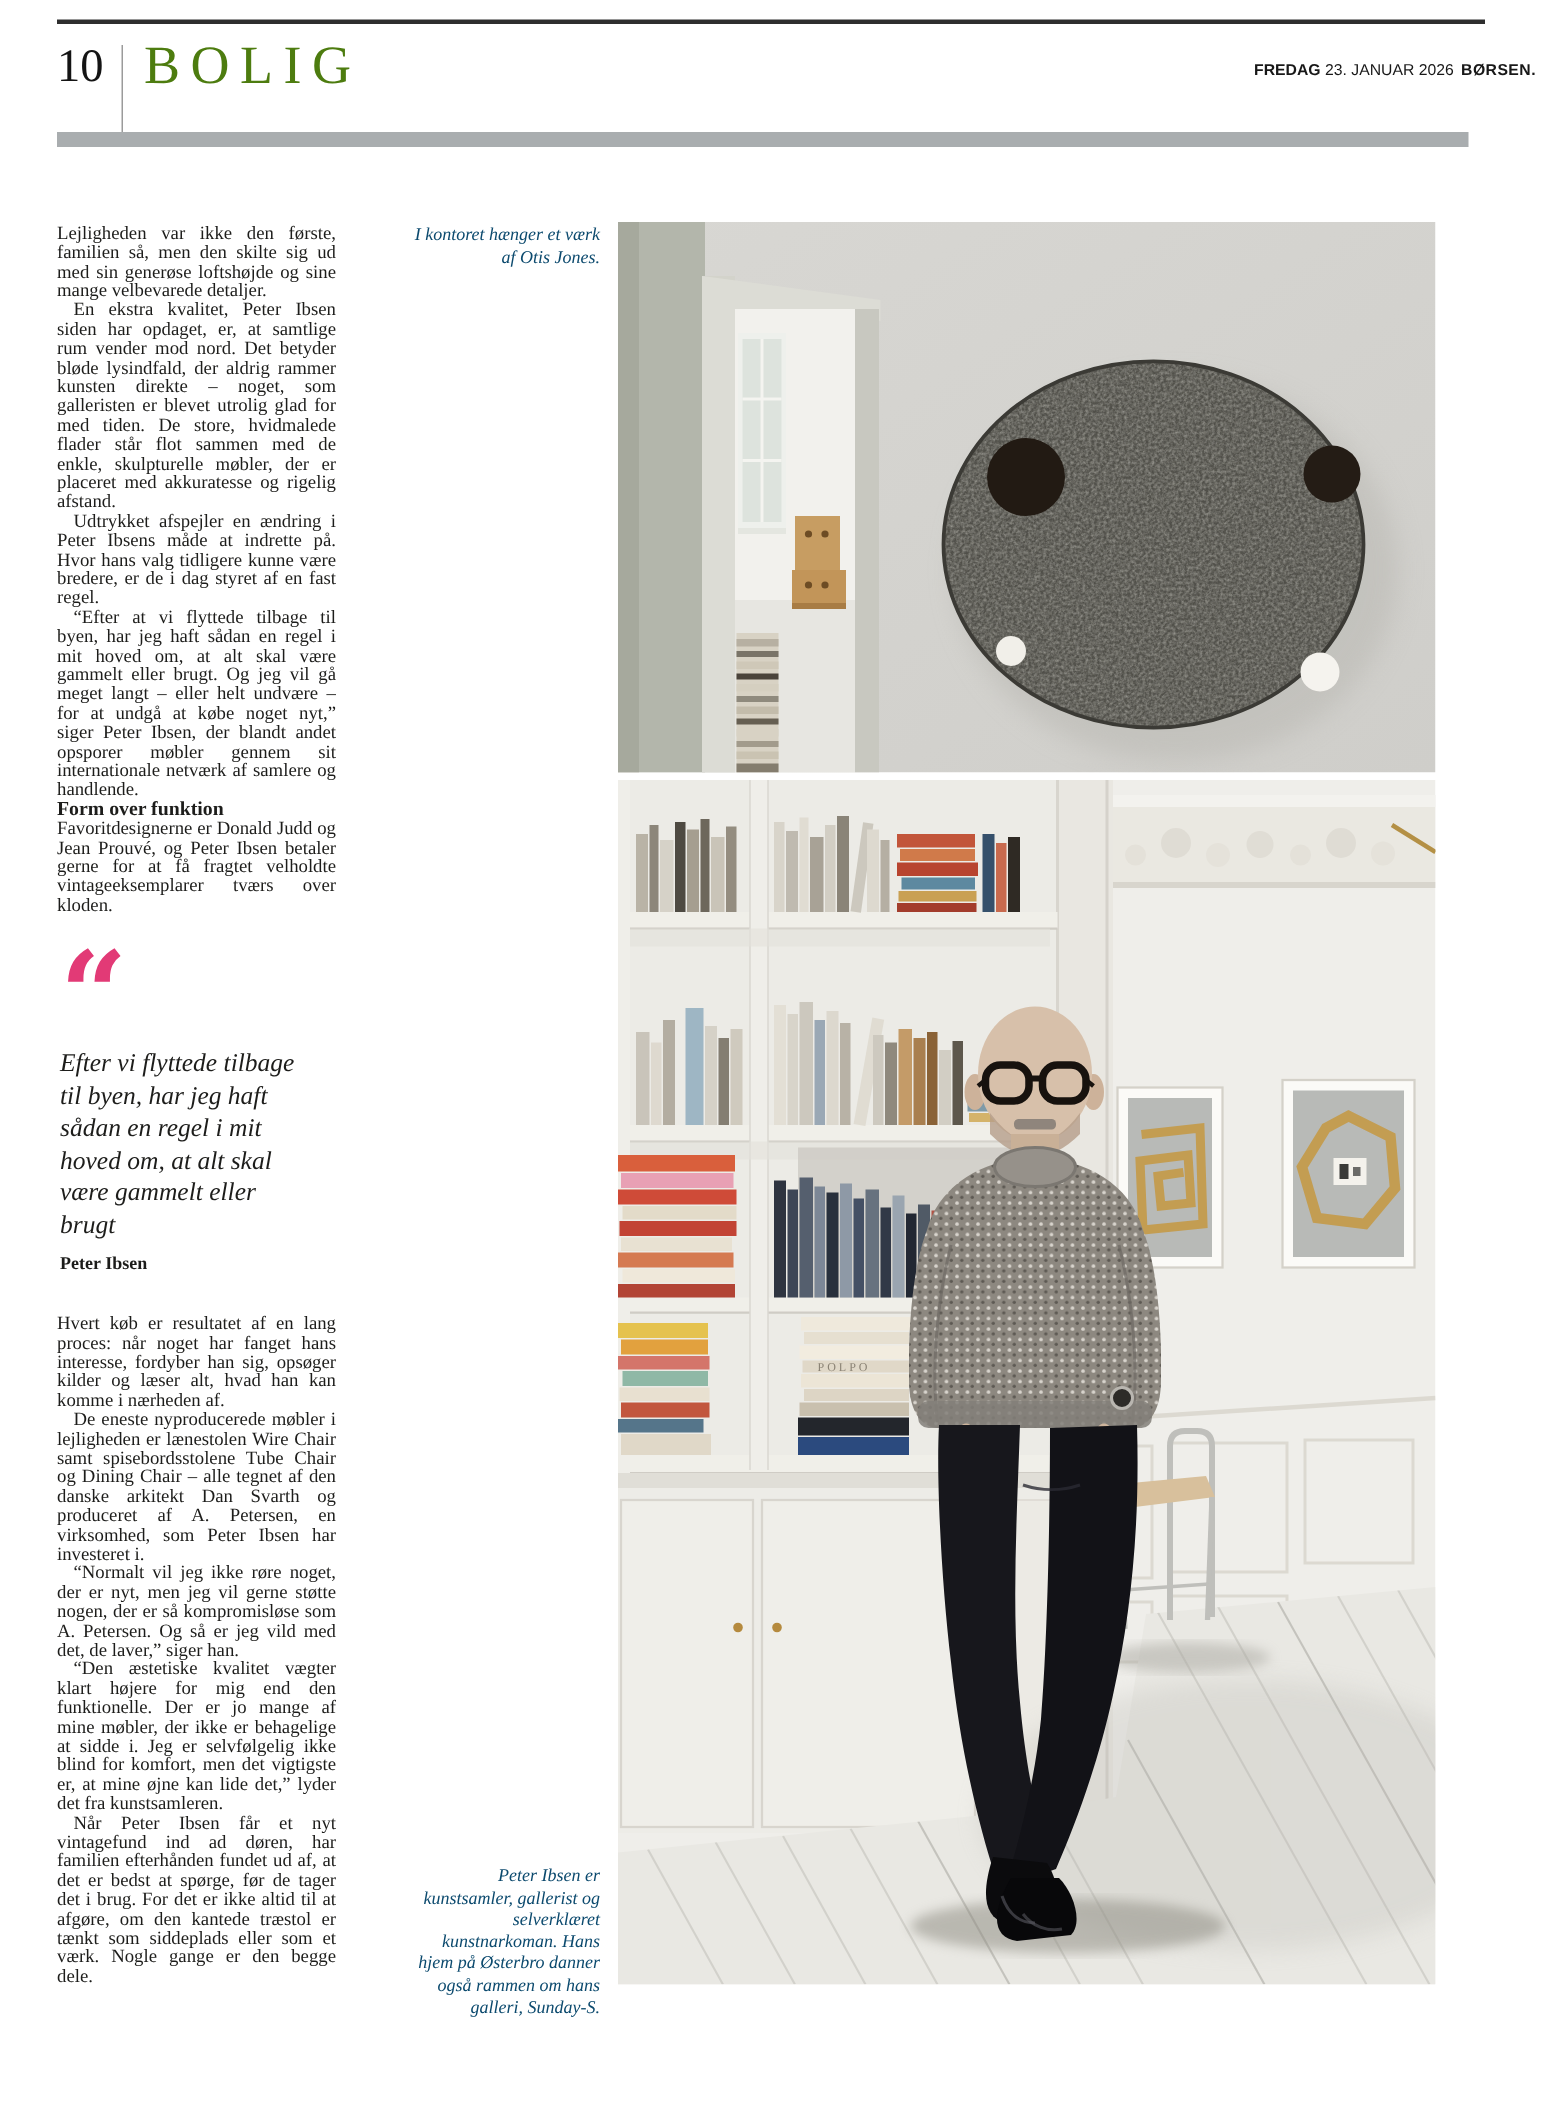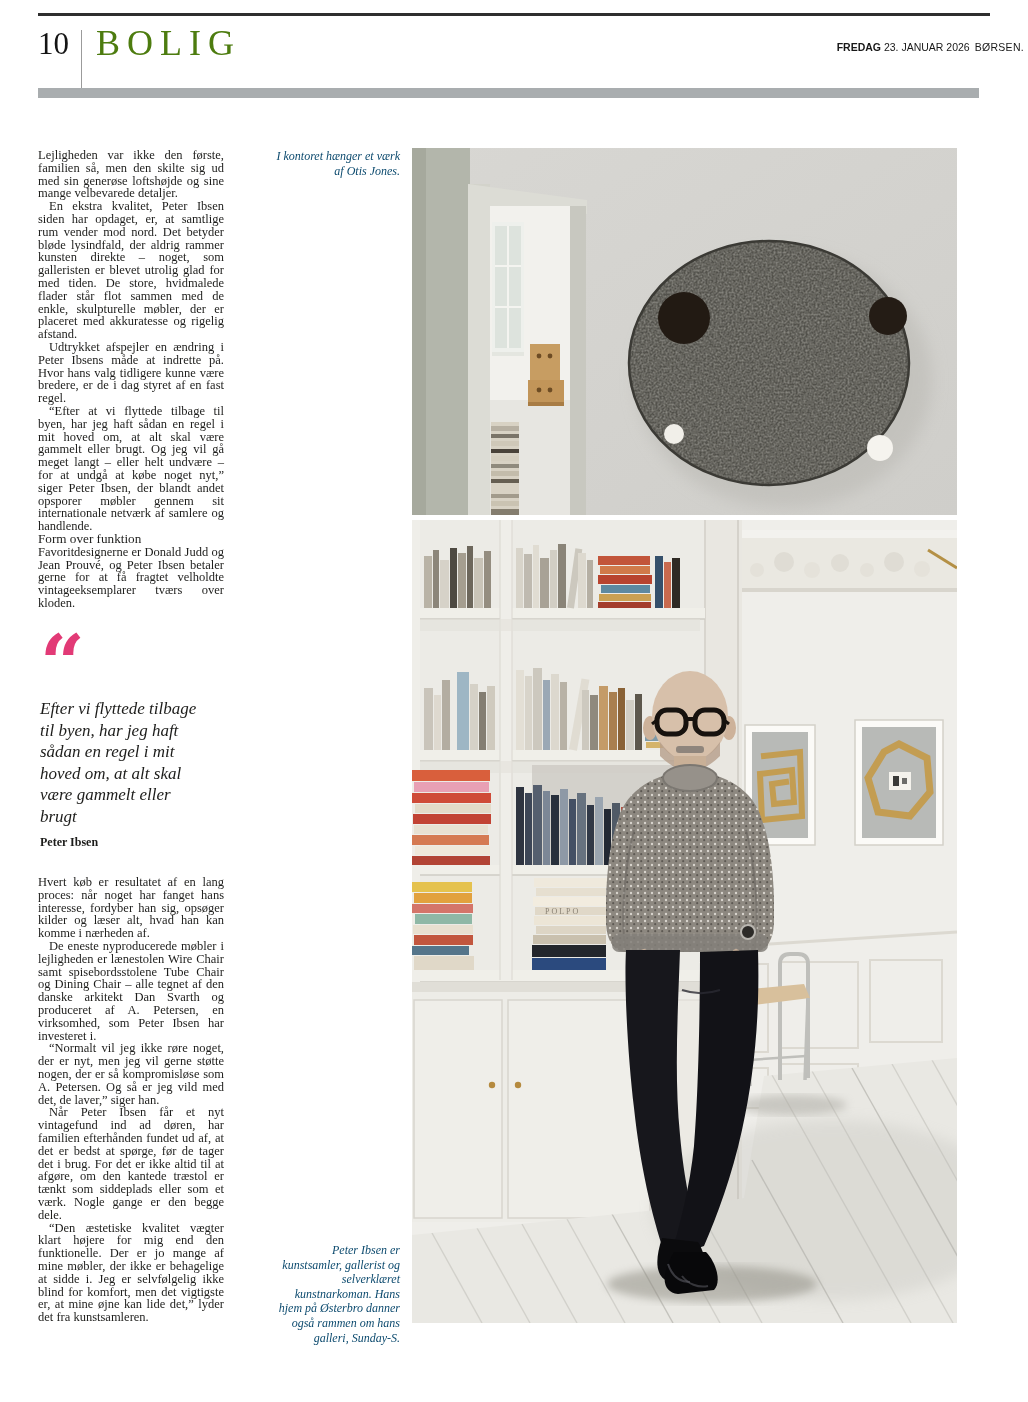--- a/index.html
+++ b/index.html
@@ -6,28 +6,28 @@
   .page{position:relative;width:1028px;height:1402px;background:#fff;overflow:hidden;
         font-family:"Liberation Serif",serif;color:#1c1c1a;padding-left:33px;}
   
   .toprule{position:absolute;left:38px;top:13px;width:952px;height:3px;background:#2e2e2e;}
   .pagenum{position:absolute;left:38px;top:26px;font-size:31px;color:#141414;}
   .vdiv{position:absolute;left:81px;top:30px;width:1px;height:58px;background:#9b9b9b;}
   .section{position:absolute;left:96px;top:22px;font-size:36px;letter-spacing:7px;color:#4d7c0f;}
   .dateline{position:absolute;right:37px;top:41px;font-family:"Liberation Sans",sans-serif;
             font-size:10.5px;color:#181818;white-space:nowrap;}
   .dateline .b{font-weight:bold;}
-  .dateline .brand{font-weight:normal;letter-spacing:0.3px;margin-left:2px;}
+  .dateline .brand{font-weight:bold;letter-spacing:0.3px;margin-left:2px;}
   .graybar{position:absolute;left:38px;top:88px;width:941px;height:10px;background:#a9adaf;}
   
   .colL{position:absolute;left:38px;width:186px;text-align:justify;font-size:12.5px;
         line-height:12.8px;color:#1d1d1b;}
   .colL p{margin:0;}
   .ind{text-indent:11px;}
-  .subhead{font-weight:normal;font-size:13.2px;margin:12px 0 2px 0;text-align:left;}
+  .subhead{font-weight:bold;font-size:13.2px;margin:12px 0 2px 0;text-align:left;}
   
   .pq{position:absolute;left:40px;top:642px;width:175px;}
   .pq-mark{font-family:"DejaVu Serif",serif;font-weight:bold;font-size:78px;line-height:44px;
            color:#e23a76;letter-spacing:-5px;}
   .pq-text{font-style:italic;font-size:17px;line-height:21.6px;color:#1d1d1b;margin-top:12px;width:162px;}
   .pq-attr{font-weight:bold;font-size:12px;margin-top:7px;}
   
   .caption{position:absolute;text-align:right;font-style:italic;font-size:12px;
            line-height:14.6px;color:#0c4a6e;}
   .cap1{left:276px;top:149px;width:124px;}
@@ -64,22 +64,22 @@
   <div class="pq">
     <div class="pq-mark">“</div>
     <div class="pq-text">Efter vi flyttede tilbage til byen, har jeg haft sådan en regel i mit hoved om, at alt skal være gammelt eller brugt</div>
     <div class="pq-attr">Peter Ibsen</div>
   </div>
 
   <div class="colL" style="top:876px;">
     <p>Hvert køb er resultatet af en lang proces: når noget har fanget hans interesse, fordyber han sig, opsøger kilder og læser alt, hvad han kan komme i nærheden af.</p>
     <p class="ind">De eneste nyproducerede møbler i lejligheden er lænestolen Wire Chair samt spisebordsstolene Tube Chair og Dining Chair – alle tegnet af den danske arkitekt Dan Svarth og produceret af A. Petersen, en virksomhed, som Peter Ibsen har investeret i.</p>
     <p class="ind">“Normalt vil jeg ikke røre noget, der er nyt, men jeg vil gerne støtte nogen, der er så kompromisløse som A. Petersen. Og så er jeg vild med det, de laver,” siger han.</p>
+    <p class="ind">“Den æstetiske kvalitet vægter klart højere for mig end den funktionelle. Der er jo mange af mine møbler, der ikke er behagelige at sidde i. Jeg er selvfølgelig ikke blind for komfort, men det vigtigste er, at mine øjne kan lide det,” lyder det fra kunstsamleren.</p>
     <p class="ind">Når Peter Ibsen får et nyt vintagefund ind ad døren, har familien efterhånden fundet ud af, at det er bedst at spørge, før de tager det i brug. For det er ikke altid til at afgøre, om den kantede træstol er tænkt som siddeplads eller som et værk. Nogle gange er den begge dele.</p>
-    <p class="ind">“Den æstetiske kvalitet vægter klart højere for mig end den funktionelle. Der er jo mange af mine møbler, der ikke er behagelige at sidde i. Jeg er selvfølgelig ikke blind for komfort, men det vigtigste er, at mine øjne kan lide det,” lyder det fra kunstsamleren.</p>
   </div>
 
   <div class="caption cap1">I kontoret hænger et værk af Otis Jones.</div>
   <div class="caption cap2">Peter Ibsen er kunstsamler, gallerist og selverklæret kunstnarkoman. Hans hjem på Østerbro danner også rammen om hans galleri, Sunday-S.</div>
 
   <div class="photo" style="left:412px;top:148px;width:545px;height:367px;">
     <svg width="545" height="367" viewBox="0 0 545 367" role="img" aria-label="Kontor med rundt værk af Otis Jones på væggen">
       <defs>
         <filter id="speckle">
             <feTurbulence type="fractalNoise" baseFrequency="0.5" numOctaves="3" result="n"></feTurbulence>

